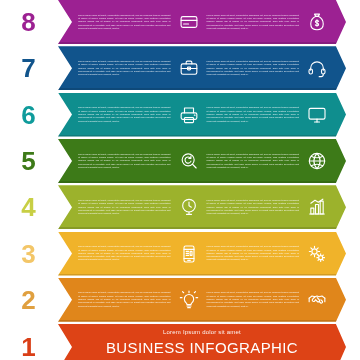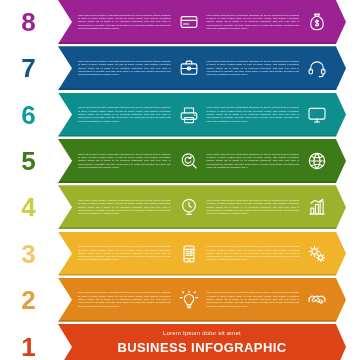--- a/index.html
+++ b/index.html
@@ -55,21 +55,21 @@
   
   .banner{
     position:absolute;left:58px;
     width:288px;height:46px;
     clip-path:polygon(0 0, 14px 50%, 0 100%, 96.5% 100%, 100% 50%, 96.5% 0);
     display:flex;flex-direction:column;
     align-items:center;justify-content:center;
     color:#fff;
   }
   .b-sub{font-size:6px;letter-spacing:.2px;opacity:.95;margin-bottom:4px;}
-  .b-title{font-size:13px;font-weight:bold;letter-spacing:.4px;margin-bottom:4px;}
+  .b-title{font-size:15px;font-weight:normal;letter-spacing:.4px;margin-bottom:4px;}
   .b-foot{font-size:5.5px;letter-spacing:.6px;opacity:.95;}
 </style>
 </head>
 <body>
 
 <div id="sheet">
     <div class="row" style="top: 0px;">
       <div class="num" style="color: rgb(156, 33, 146);">8</div>
       <div class="bar" style="background: rgb(156, 33, 146);">
         <div class="inner">

